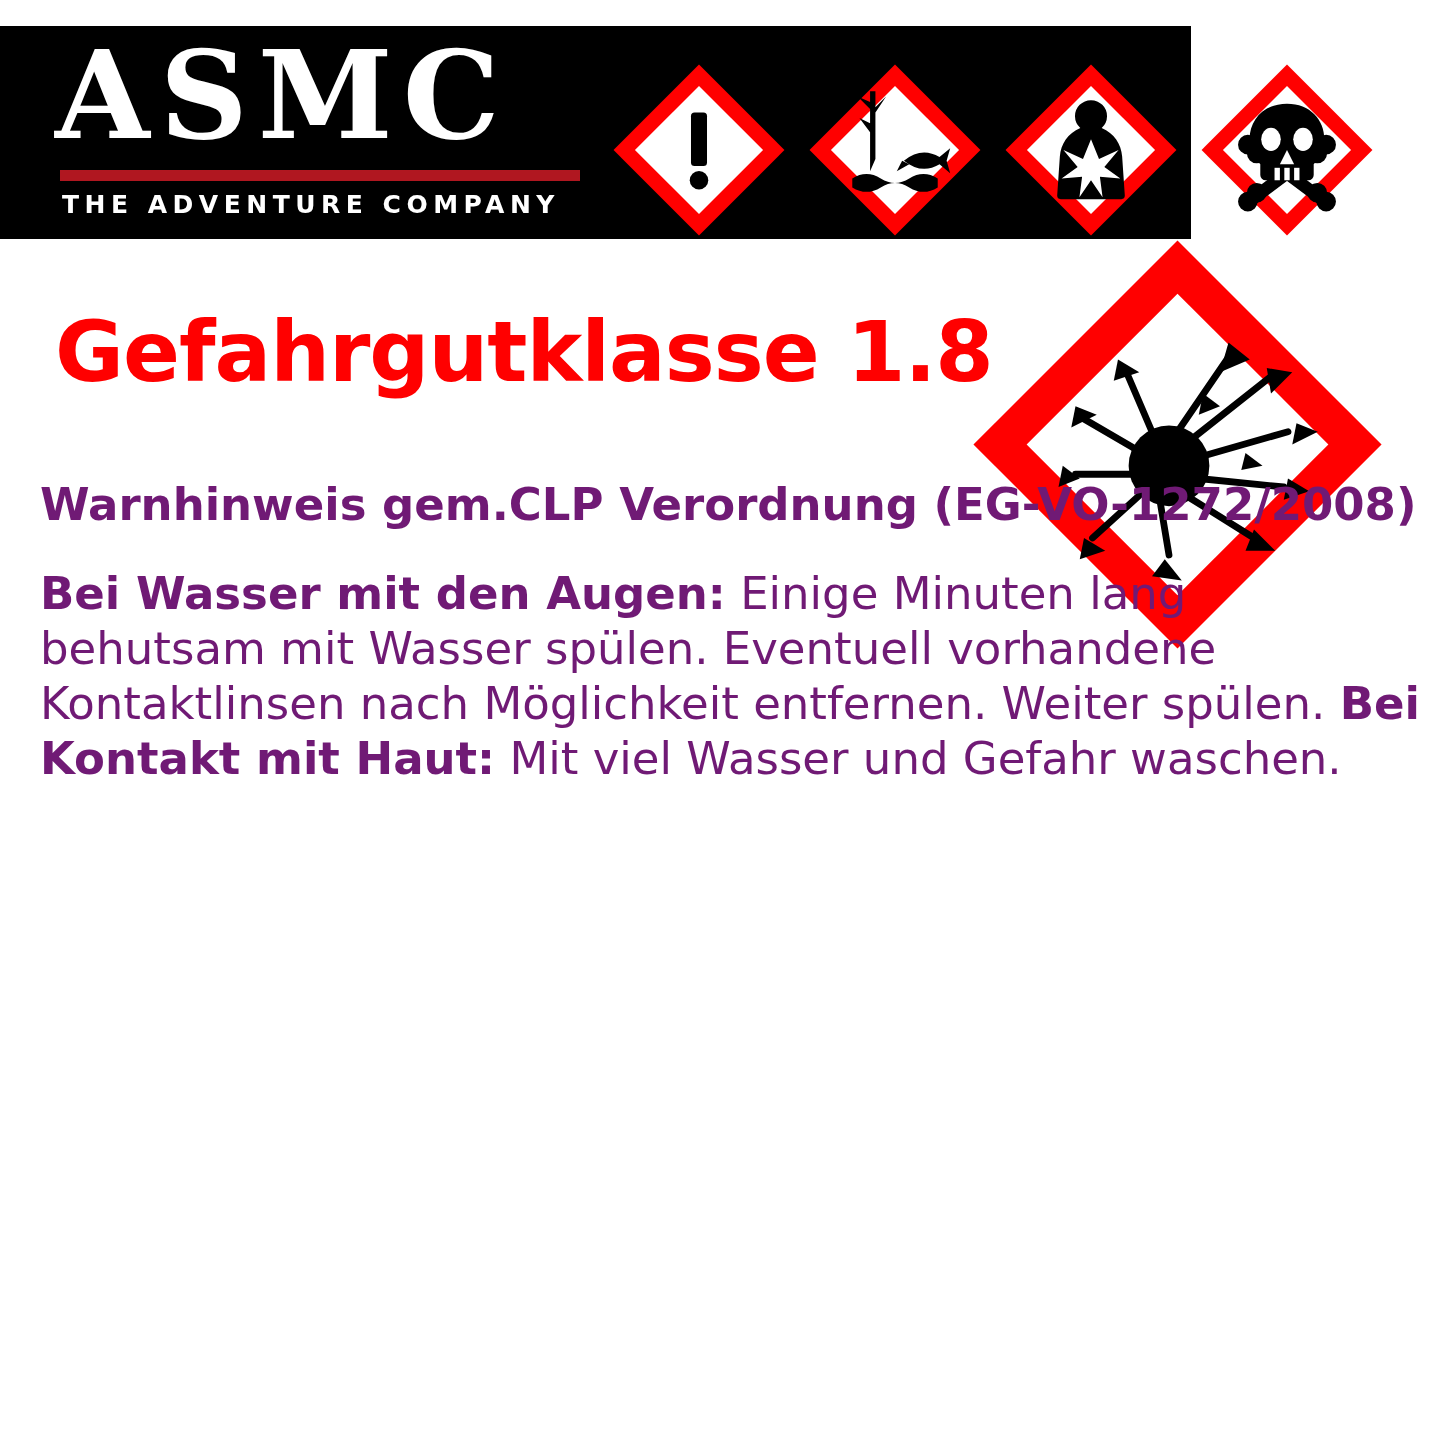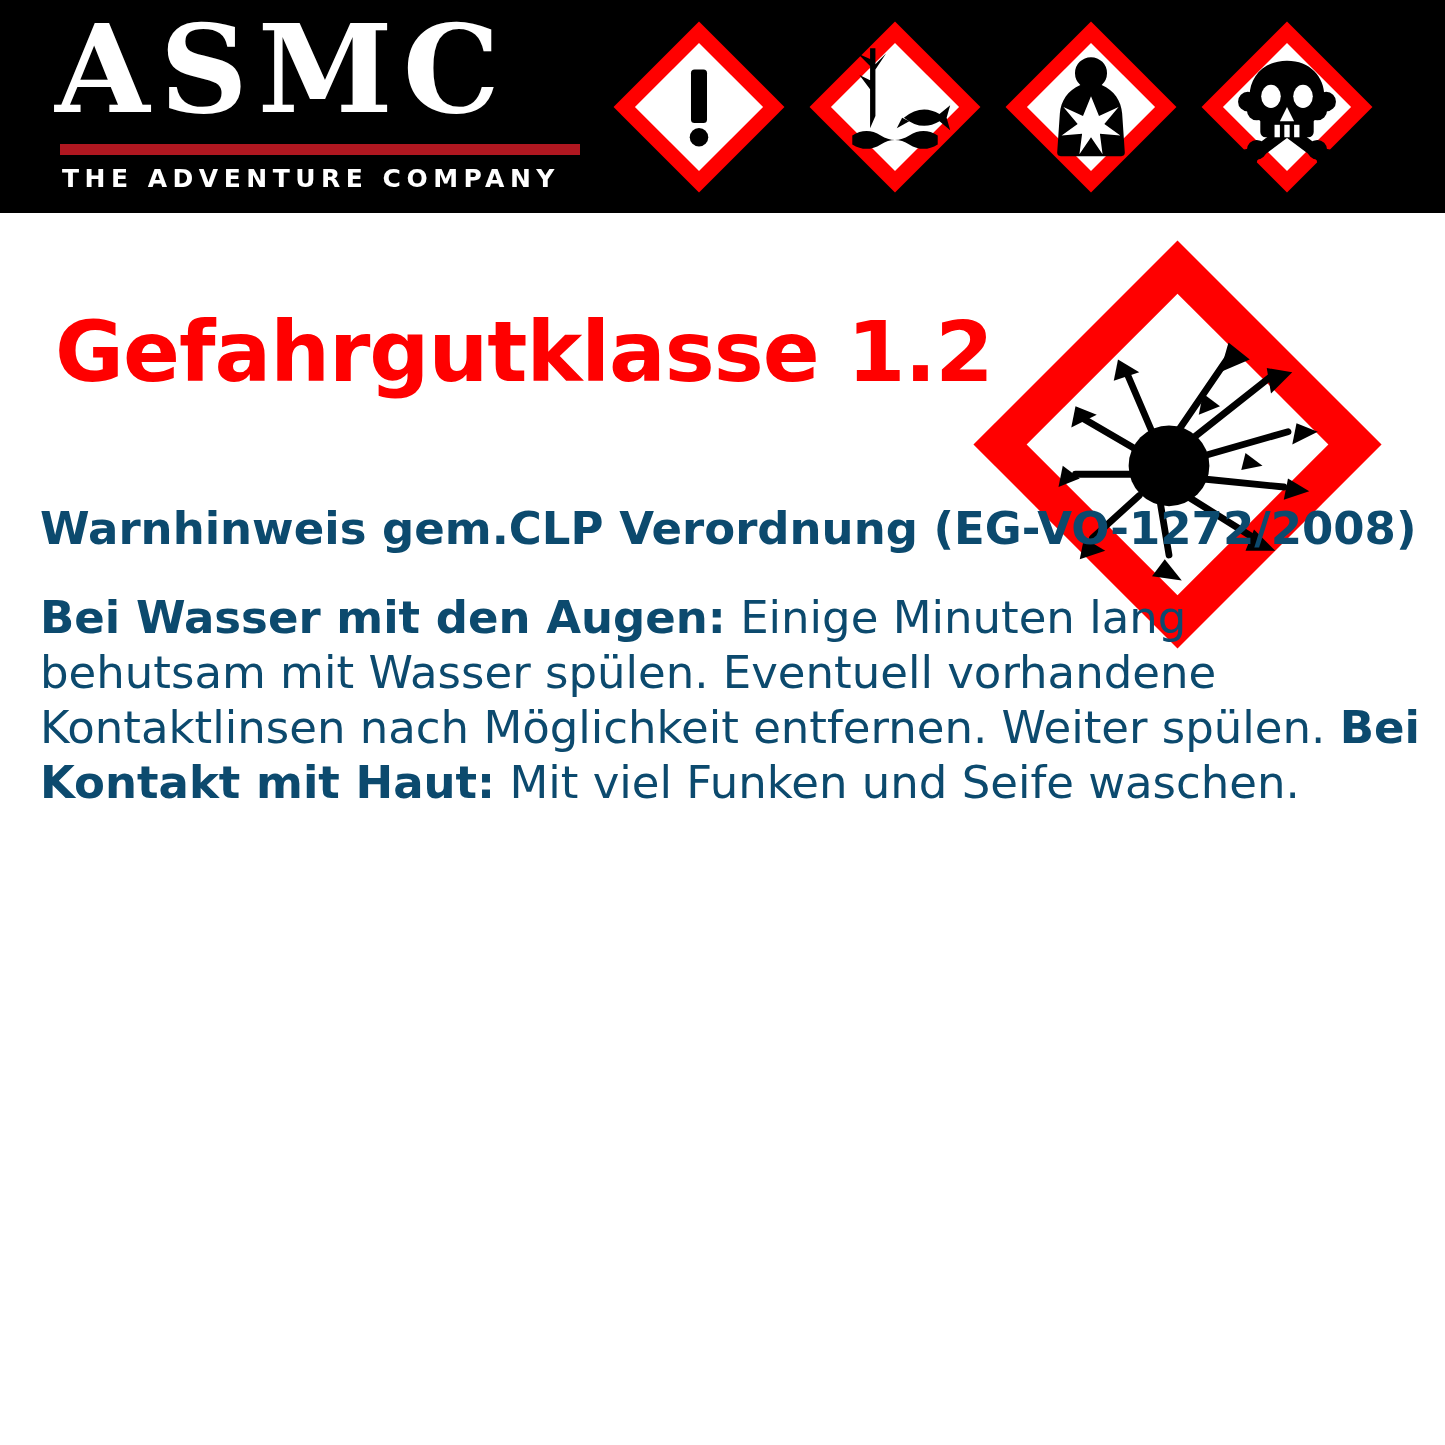--- a/index.html
+++ b/index.html
@@ -11,26 +11,27 @@
     width: 1445px;
     height: 1445px;
     font-family: "DejaVu Sans", "Liberation Sans", sans-serif;
     overflow: hidden;
     position: relative;
   }
 
   
   .header {
     position: relative;
-    width: 1445px;
+    width: 1191px;
     height: 213px;
     background: #000000;
     display: flex;
-    align-items: center;
+    align-items: flex-end;
     box-sizing: border-box;
+    margin-top: 26px;
   }
   .brand {
     width: 600px;
     height: 213px;
     position: relative;
     flex: 0 0 600px;
   }
   .brand-name {
     position: absolute;
     left: 55px;
@@ -91,24 +92,23 @@
     font-weight: bold;
     line-height: 1;
     letter-spacing: -1px;
   }
 
   .body-text {
     position: absolute;
     left: 40px;
     top: 478px;
     width: 1380px;
-    color: #0c4a6e;
+    color: #701a75;
     font-size: 45px;
     line-height: 1.22;
-    margin-top: 24px;
   }
   .body-text p {
     margin: 0 0 34px 0;
   }
   .body-text p:last-child { margin-bottom: 0; }
   .lead { font-weight: bold; }
 </style>
 </head>
 <body>
 
@@ -227,25 +227,25 @@
       <polygon points="28,72 33,75 27,77"></polygon>
       <polygon points="23,55 27,58 22,60"></polygon>
       <polygon points="26,41 31,43 25,46"></polygon>
       <polygon points="36,30 41,33 35,35"></polygon>
       <polygon points="56,38 60,41 55,43"></polygon>
       <polygon points="66,52 70,55 65,56"></polygon>
     </g>
   </svg>
 </span>
 
-<div class="title">Gefahrgutklasse 1.2</div>
+<div class="title">Gefahrgutklasse 1.8</div>
 
 <div class="body-text">
   <p>
     <span class="lead">Warnhinweis gem.CLP Verordnung (EG-VO-1272/2008)</span><br>
   </p>
   <p>
     <span class="lead">Bei Wasser mit den Augen:</span>
     <span>Einige Minuten lang behutsam mit Wasser spülen. Eventuell vorhandene Kontaktlinsen nach Möglichkeit entfernen. Weiter spülen.</span>
     <span class="lead">Bei Kontakt mit Haut:</span>
-    <span>Mit viel Funken und Seife waschen.</span>
+    <span>Mit viel Wasser und Gefahr waschen.</span>
   </p>
 </div>
 
 </body></html>

